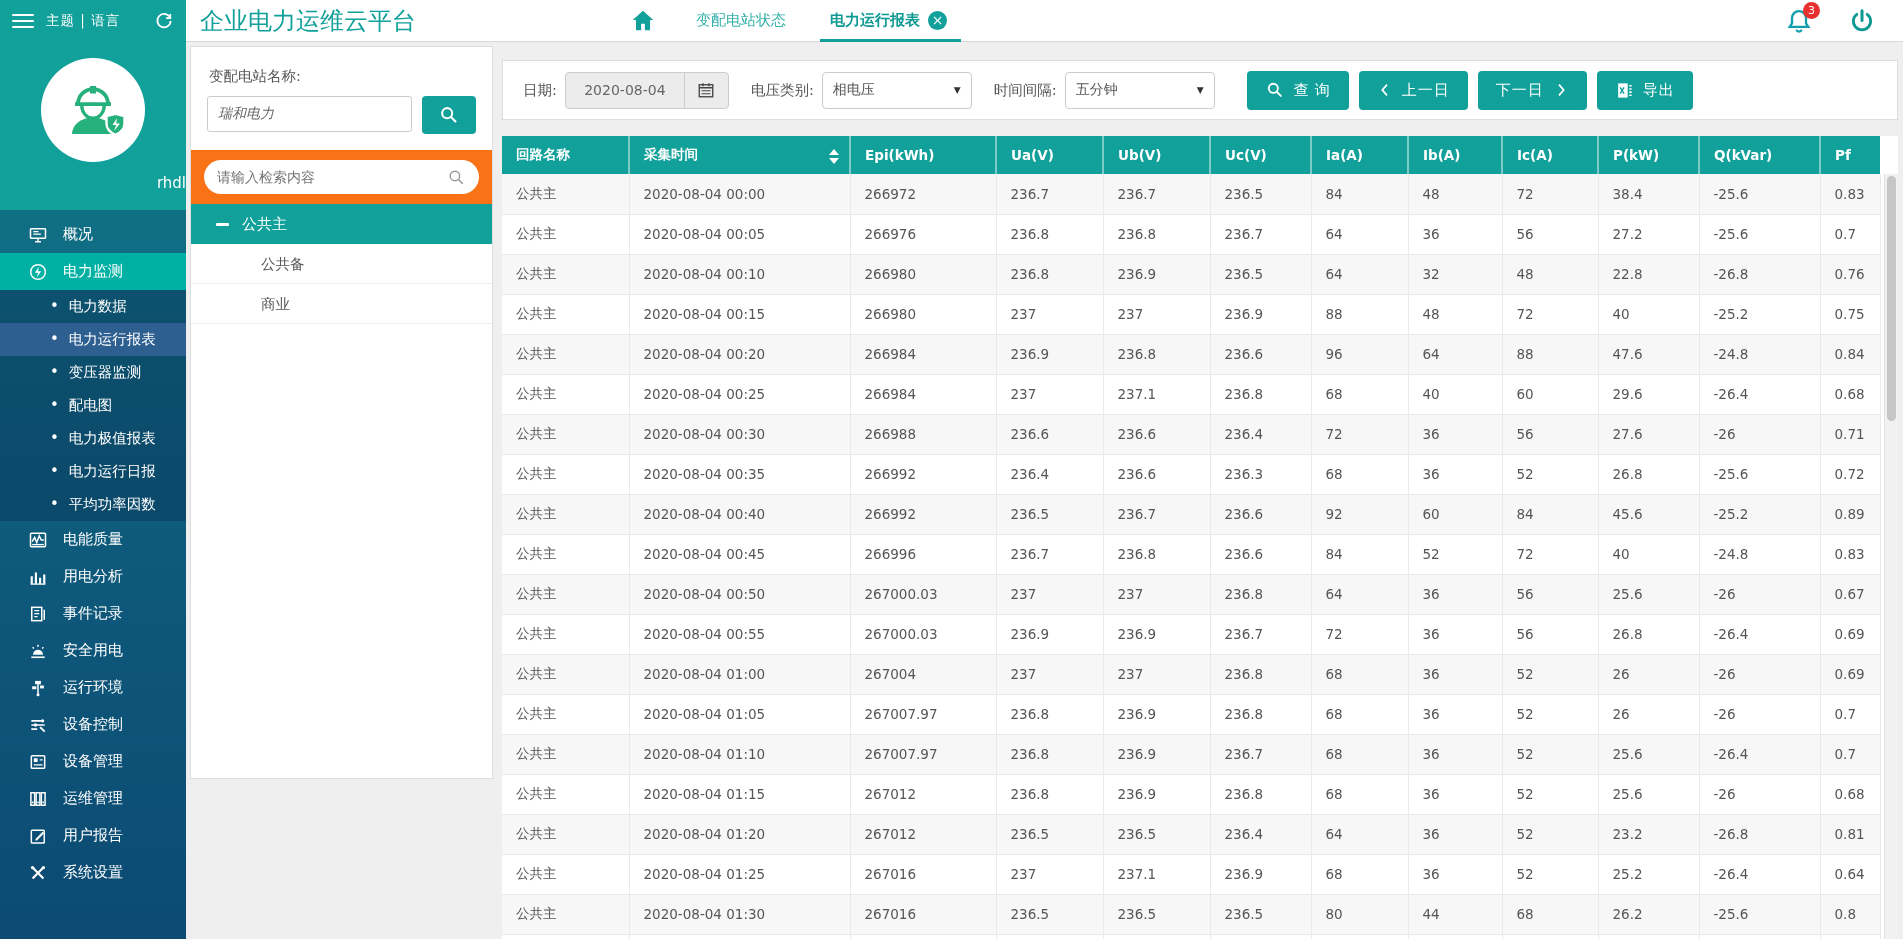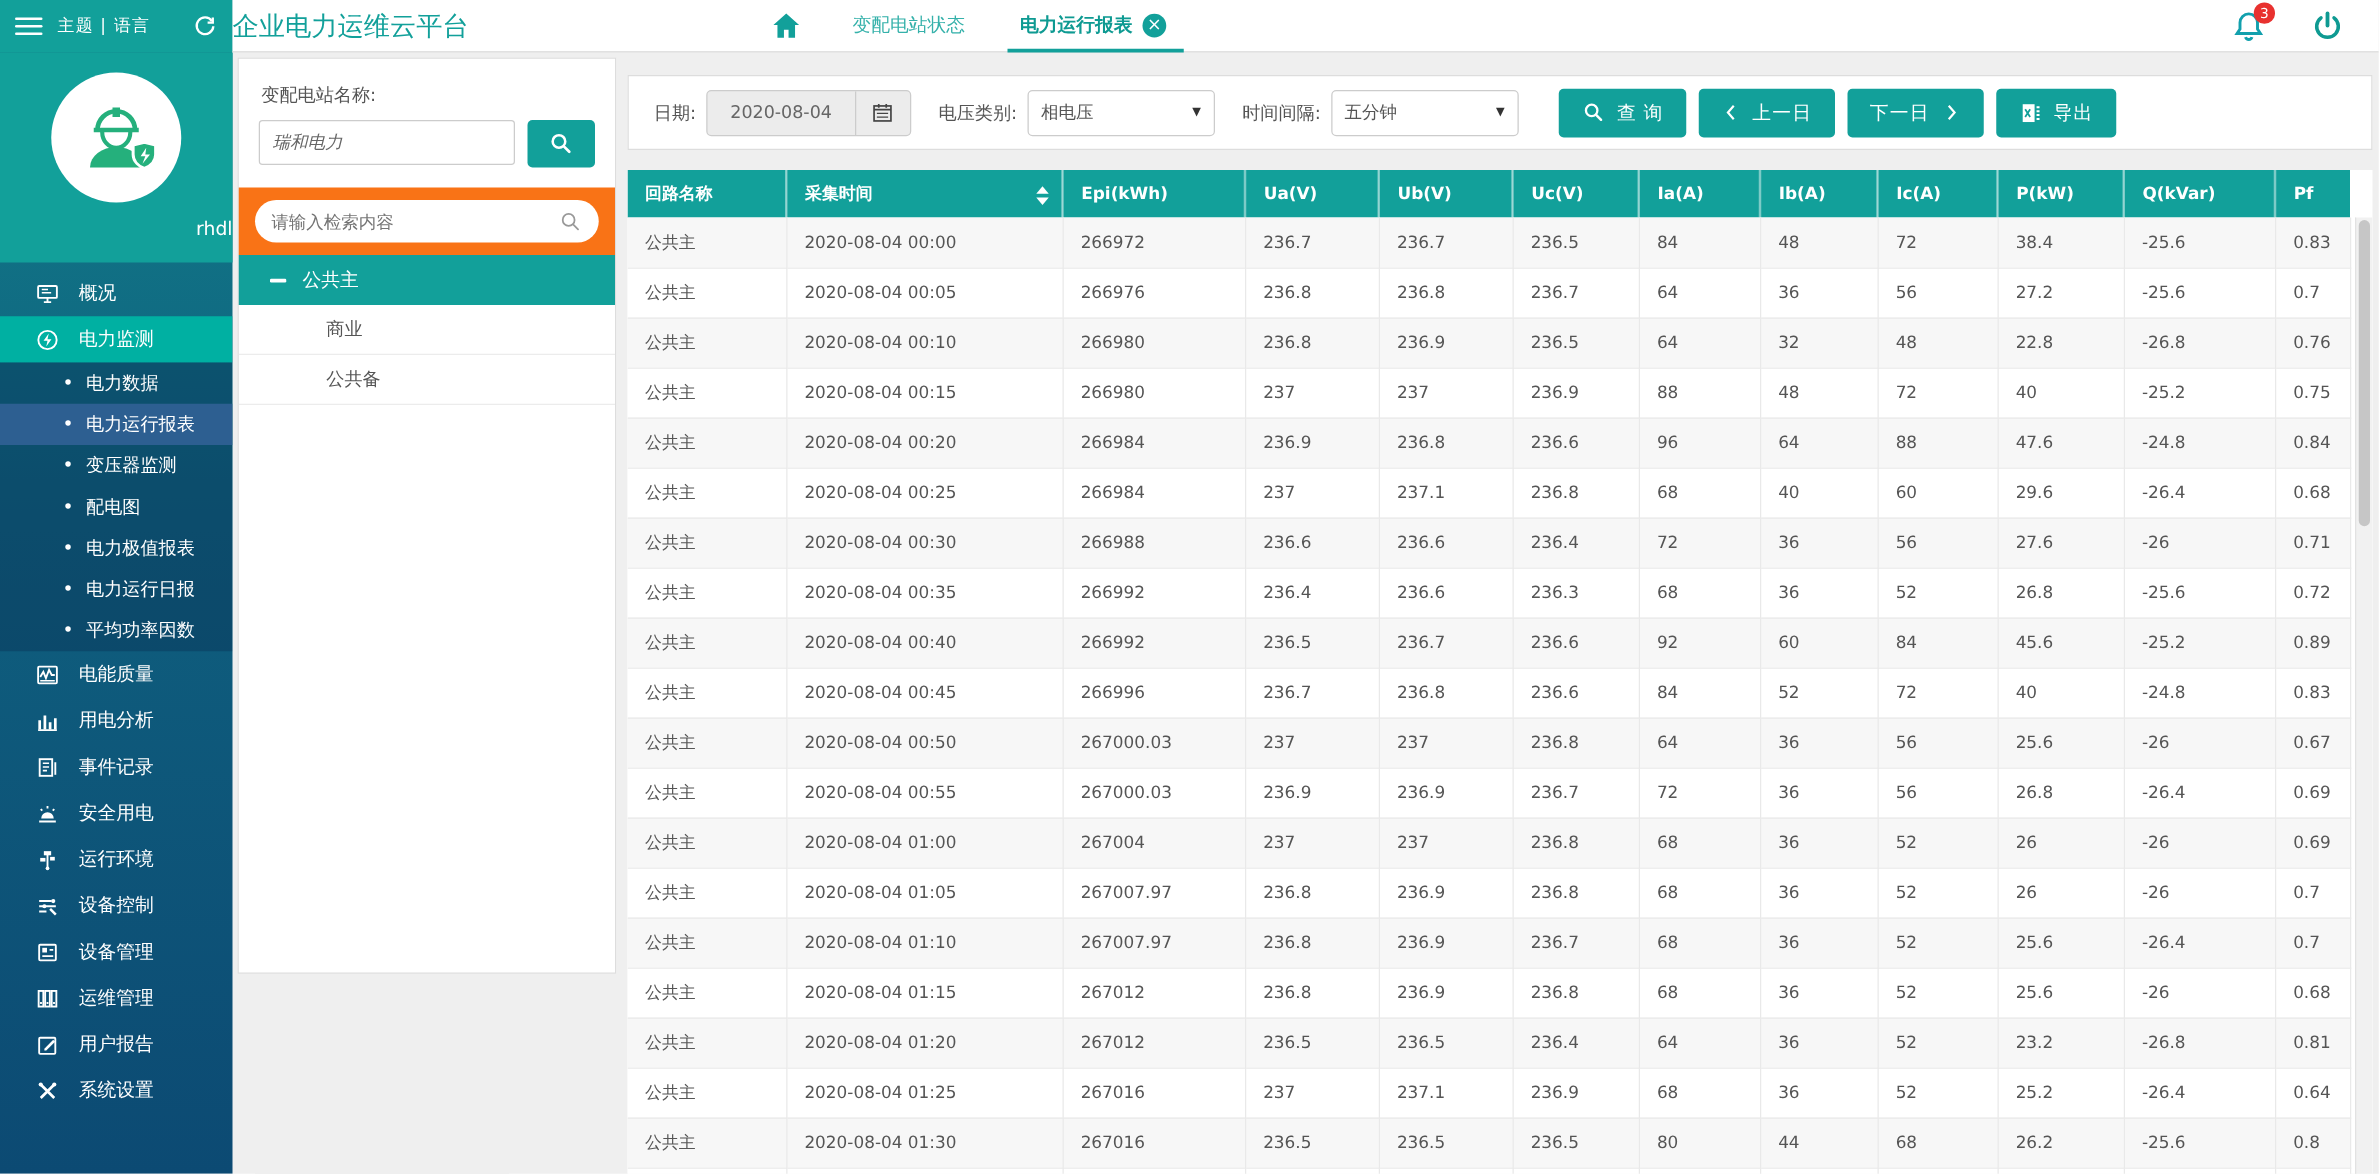--- a/index.html
+++ b/index.html
@@ -22,21 +22,21 @@
   .menu-item { display:flex; align-items:center; height:37px; padding-left:28px; gap:15px; color:#fff; font-size:15px; cursor:pointer; }
   .menu-item.active { background:#00b0a2; }
   .menu-item .micon { width:20px; height:20px; flex-shrink:0; }
   .submenu { background:rgba(9,46,79,0.38); }
   .sub-item { display:flex; align-items:center; height:33px; padding-left:50px; gap:10px; color:#fff; font-size:14.5px; cursor:pointer; }
   .sub-item.active { background:#2d5f91; }
   .sub-item .dot { font-size:15px; line-height:1; }
 
   
   .topbar { position:absolute; left:186px; top:0; width:1717px; height:42px; background:#fff; border-bottom:1px solid #d8d8d8; display:flex; align-items:center; }
-  .page-title { color:#12a09a; font-size:21px; width:300px; }
+  .page-title { color:#12a09a; font-size:24px; margin-left:14px; width:300px; }
   .home-btn { margin-left:130px; width:26px; height:26px; cursor:pointer; }
   .tabs { display:flex; align-items:center; margin-left:38px; gap:40px; height:42px; }
   .tab { position:relative; height:42px; display:flex; align-items:center; gap:8px; font-size:15px; color:#35b1aa; cursor:pointer; padding:0 2px; }
   .tab.active { color:#0e9a92; font-weight:bold; }
   .tab.active::after { content:""; position:absolute; left:-8px; right:-12px; bottom:0; height:3px; background:#12a09a; }
   .tab-close { width:19px; height:19px; border-radius:50%; background:#12a09a; color:#fff; font-size:14px; line-height:18px; text-align:center; font-weight:normal; cursor:pointer; }
   .top-icons { margin-left:auto; display:flex; align-items:center; gap:36px; padding-right:28px; }
   .bell-wrap { position:relative; width:28px; height:28px; cursor:pointer; }
   .badge { position:absolute; top:-5px; right:-7px; min-width:17px; height:17px; border-radius:9px; background:#e8312f; color:#fff; font-size:11px; line-height:17px; text-align:center; padding:0 3px; }
   .power-btn { width:26px; height:26px; cursor:pointer; }
@@ -295,22 +295,22 @@
           <circle cx="10" cy="10" r="6" fill="none" stroke="#999" stroke-width="1.8"></circle>
           <path d="M15 15l4.5 4.5" stroke="#999" stroke-width="1.8" stroke-linecap="round"></path>
         </svg>
     </div>
   </div>
   <div class="tree-root">
     <span class="minus"></span>
     <span>公共主</span>
   </div>
   <div id="tree-children">
+      <div class="tree-item">公共备</div>
       <div class="tree-item">商业</div>
-      <div class="tree-item">公共备</div>
     </div>
 </div>
 
 <div class="main">
   <div class="toolbar">
     <span class="tb-label">日期:</span>
     <div class="date-box">
       <span class="date-value">2020-08-04</span>
       <span class="date-cal">
         <svg viewBox="0 0 24 24" width="18" height="18">

